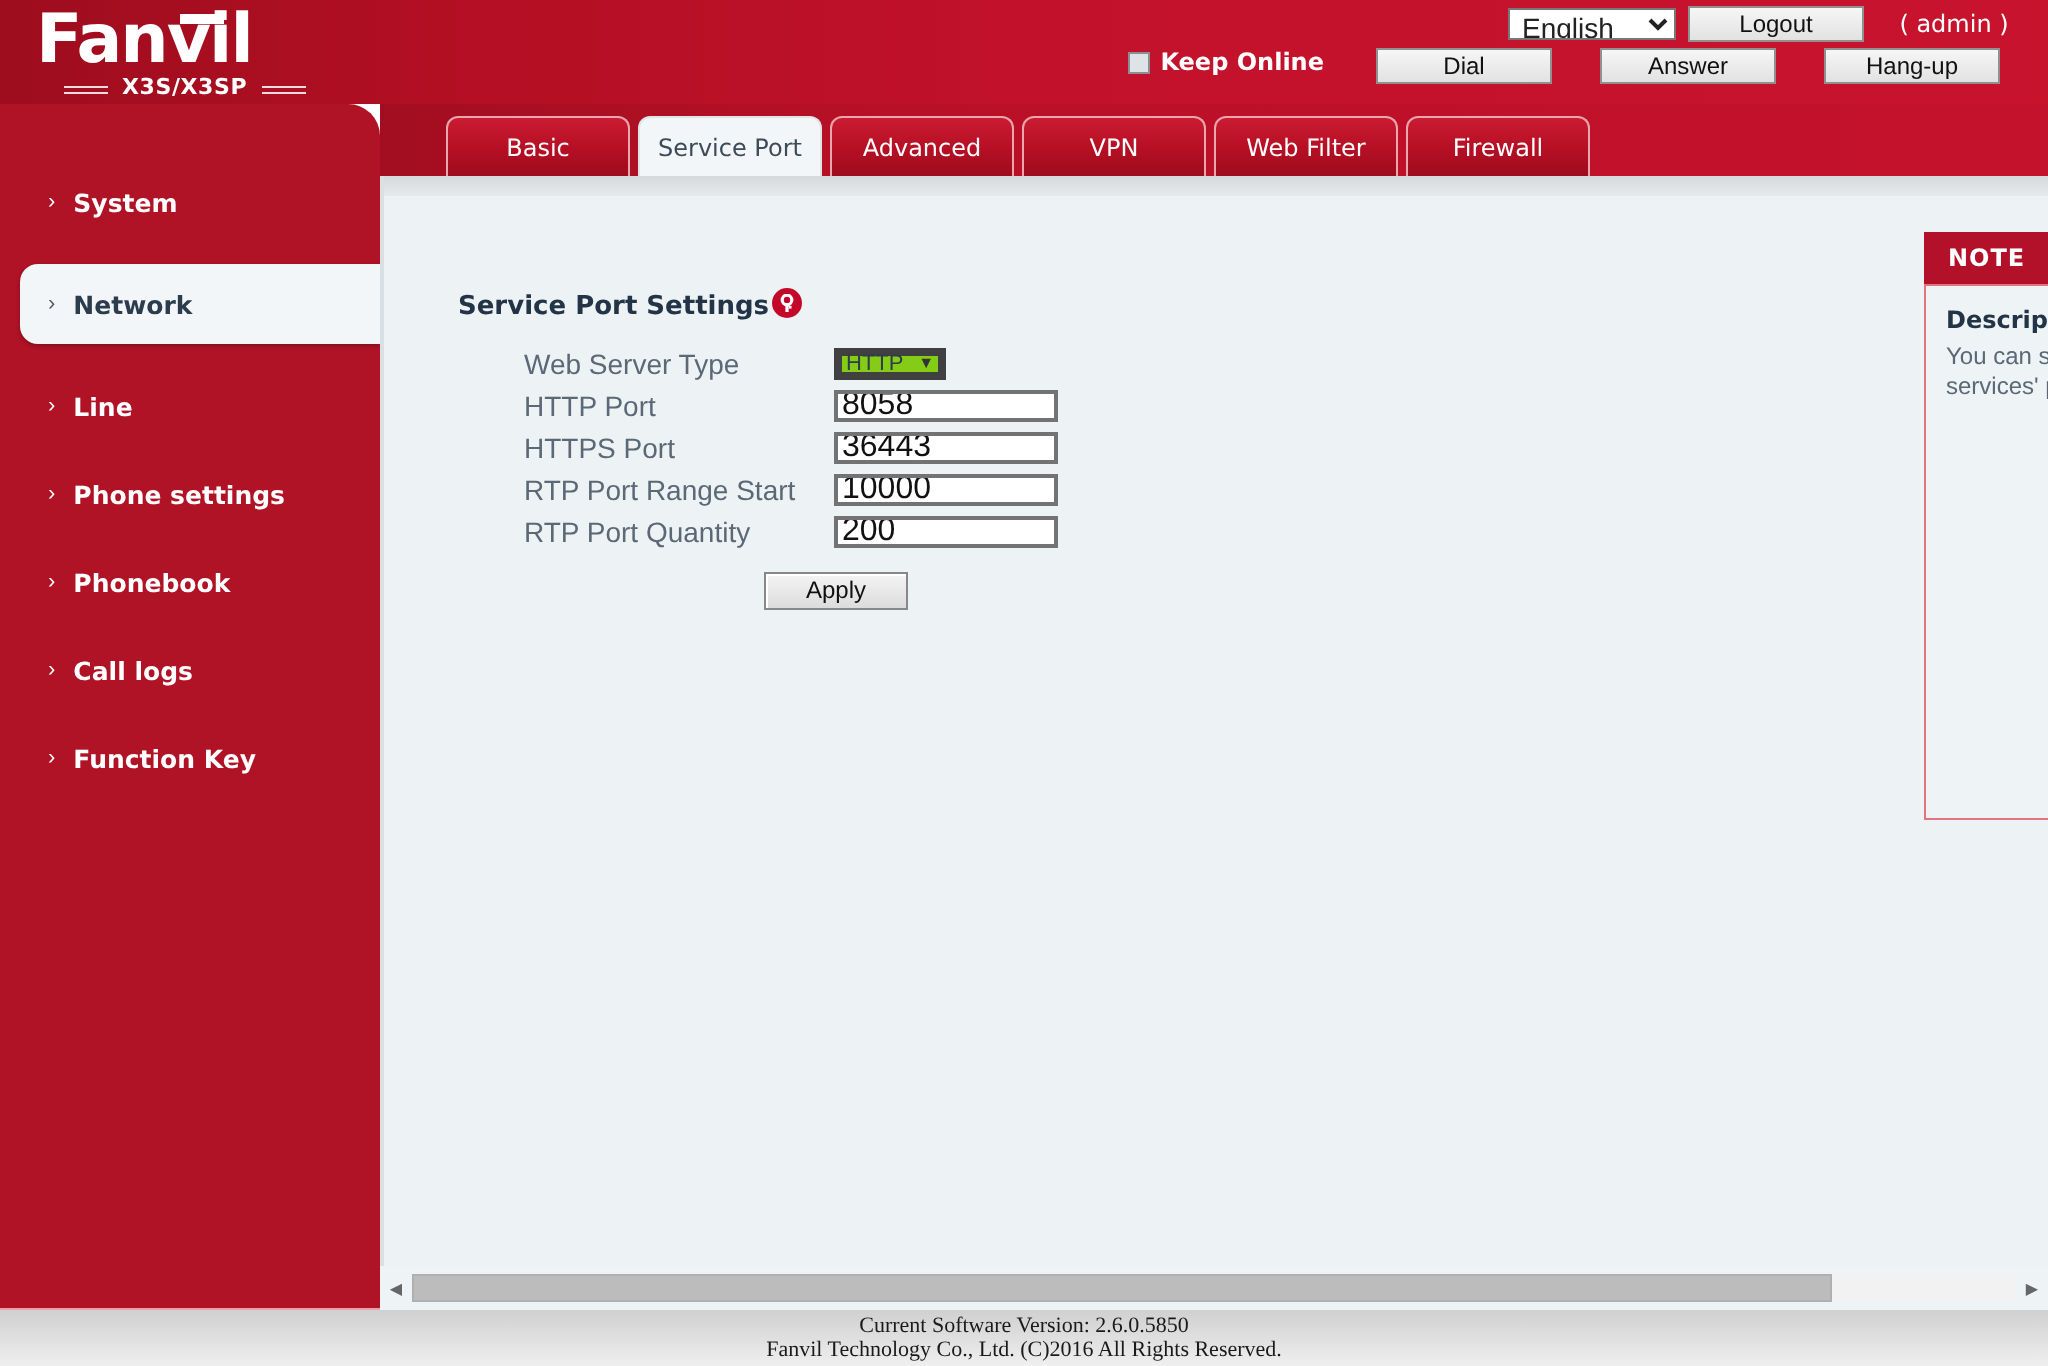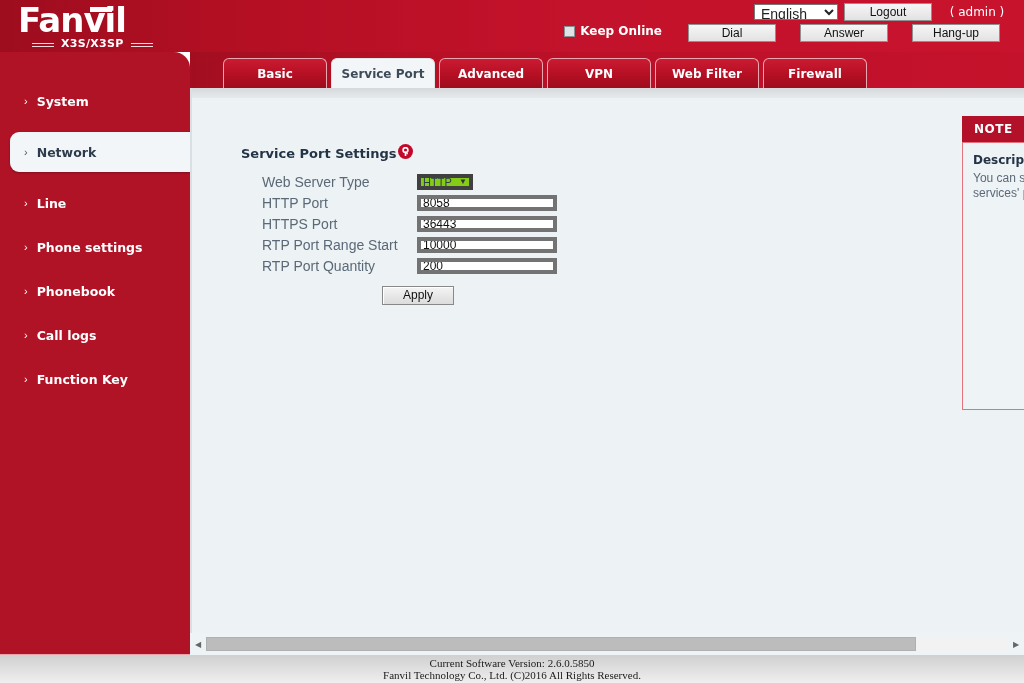--- a/index.html
+++ b/index.html
@@ -137,34 +137,34 @@
     position: absolute;
     left: 190px; top: 52px;
     width: 834px; height: 36px;
     background: linear-gradient(90deg, #a20e20 0%, #b81026 30%, #c5122c 100%);
     display: flex;
     align-items: flex-end;
     padding-left: 33px;
     box-sizing: border-box;
   }
   .tab {
-    width: 104px;
+    width: 92px;
     height: 30px;
     margin-right: 4px;
     border-radius: 6px 6px 0 0;
     background: linear-gradient(180deg, #ca1b33 0%, #b50f23 55%, #9d0c1d 100%);
     border: 1px solid #e9a6ae;
     border-bottom: none;
     box-sizing: border-box;
     display: flex;
     align-items: center;
     justify-content: center;
     font-family: "DejaVu Sans", sans-serif;
     font-size: 12px;
-    font-weight: bold;
+    font-weight: normal;
     color: #ffffff;
     cursor: pointer;
   }
   .tab.active {
     background: #f2f6f8;
     border: 1px solid #dfe4e7;
     border-bottom: none;
     color: #3d4a57;
   }
 
@@ -230,21 +230,21 @@
   }
   .content-leftline {
     position: absolute;
     left: 0; top: 0;
     width: 2px; height: 545px;
     background: #d9dfe3;
   }
 
   .section-title-row {
     position: absolute;
-    left: 51px; top: 58px;
+    left: 39px; top: 58px;
     display: flex;
   }
   .section-title {
     font-family: "DejaVu Sans", sans-serif;
     font-weight: bold;
     font-size: 13px;
     color: #243447;
   }
   .help-icon {
     width: 15px; height: 15px;
@@ -270,26 +270,26 @@
     height: 21px;
     margin-bottom: 0px;
   }
   .flabel {
     width: 155px;
     font-family: "Liberation Sans", sans-serif;
     font-size: 14px;
     color: #5b6977;
   }
   .ftext {
-    width: 140px;
+    width: 112px;
     height: 16px;
-    border: 4px solid #737373;
+    border: 2px solid #737373;
     background: #ffffff;
     font-family: "Liberation Sans", sans-serif;
-    font-size: 12px;
+    font-size: 16px;
     color: #111;
     padding: 0 2px;
     box-sizing: border-box;
   }
   .fselect {
     width: 56px;
     height: 16px;
     border: 4px solid #404040;
     background: #84cc16;
     font-family: "Liberation Sans", sans-serif;

